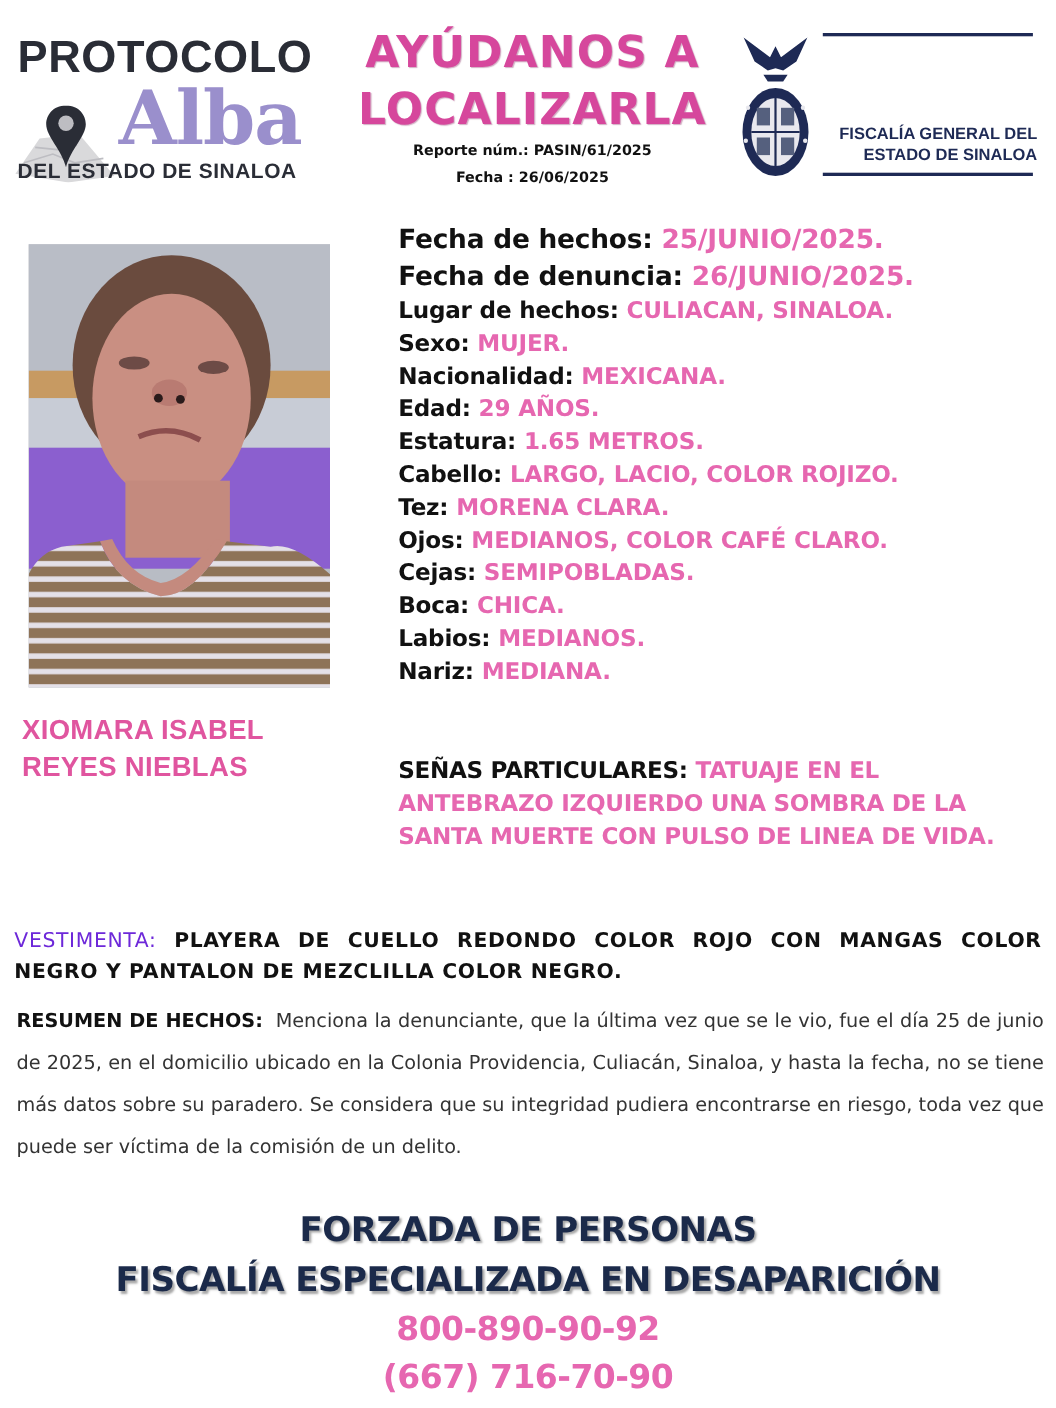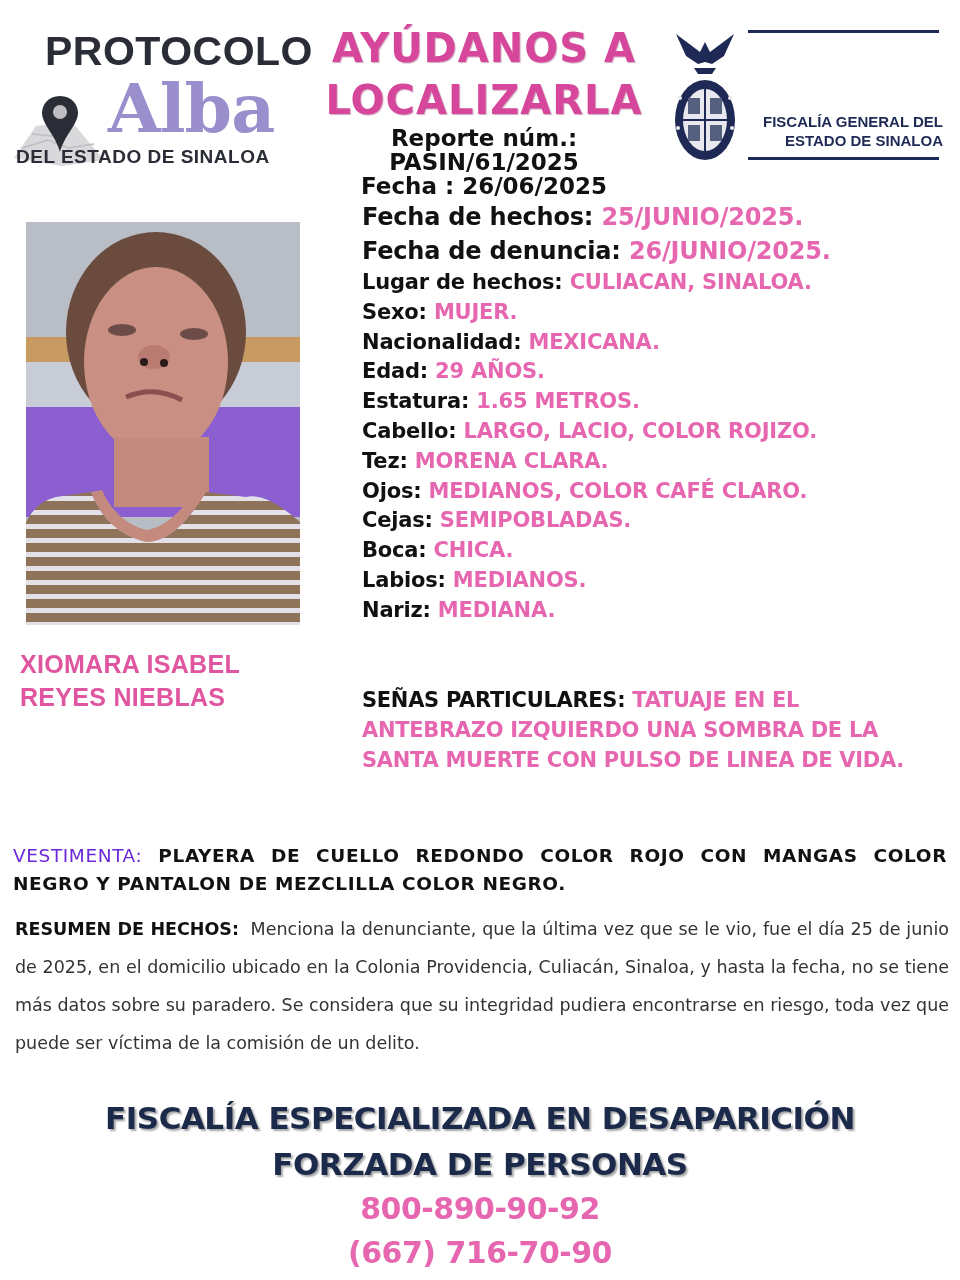--- a/index.html
+++ b/index.html
@@ -1,28 +1,28 @@
 <!DOCTYPE html>
 <html><head>
   <meta charset="utf-8">
   <style>
     * { box-sizing: border-box; margin: 0; padding: 0; }
     html, body { width: 960px; height: 1280px; background: #ffffff; overflow: hidden; }
     body { position: relative; font-family: "DejaVu Sans", sans-serif; color: #111; }
 
     
     .logo-alba { position: absolute; left: 12px; top: 26px; width: 290px; height: 145px; }
-    .alba-protocolo { position: absolute; left: 4px; top: 2px; font-family: "Liberation Sans", sans-serif; font-weight: 700; font-size: 41px; letter-spacing: 0.5px; color: #2a2d36; margin-left: 29px; }
+    .alba-protocolo { position: absolute; left: 4px; top: 2px; font-family: "Liberation Sans", sans-serif; font-weight: 700; font-size: 41px; letter-spacing: 0.5px; color: #2a2d36; }
     .alba-word { position: absolute; left: 96px; top: 42px; font-family: "DejaVu Serif", serif; font-weight: 700; font-size: 68px; color: #9a8fcc; letter-spacing: -1px; }
     .alba-map { position: absolute; left: 0; top: 70px; width: 100px; height: 70px; }
     .alba-sub { position: absolute; left: 4px; top: 120px; font-family: "Liberation Sans", sans-serif; font-weight: 700; font-size: 19px; letter-spacing: 0.5px; color: #2a2d36; }
 
     .title-block { position: absolute; left: 318px; top: 22px; width: 332px; text-align: center; }
     .title-line { font-family: "DejaVu Sans", sans-serif; font-weight: 700; font-size: 40px; line-height: 52px; color: #d6479c; letter-spacing: 1px; text-shadow: 1px 1px 1px rgba(120,20,80,0.35); }
-    .report-line { font-family: "DejaVu Sans", sans-serif; font-weight: 700; font-size: 23px; line-height: 24px; color: #111; }
+    .report-line { font-family: "DejaVu Sans", sans-serif; font-weight: 700; font-size: 13px; line-height: 24px; color: #111; }
 
     .logo-fge { position: absolute; left: 668px; top: 26px; width: 280px; height: 140px; }
     .fge-seal { position: absolute; left: 4px; top: 2px; width: 66px; height: 134px; }
     .fge-rule { position: absolute; left: 80px; width: 191px; height: 3px; background: #1e2a55; }
     .fge-title { position: absolute; left: 80px; top: 22px; width: 191px; text-align: center; font-family: "Liberation Sans", sans-serif; font-weight: 700; font-size: 62px; line-height: 64px; color: #1e2a55; letter-spacing: 1px; }
     .fge-sub { position: absolute; left: 76px; top: 86px; width: 199px; text-align: right; font-family: "Liberation Sans", sans-serif; font-weight: 700; font-size: 15px; line-height: 19px; color: #1e2a55; }
 
     
     .photo { position: absolute; left: 26px; top: 222px; width: 274px; height: 403px; overflow: hidden; background: #b8bcc4; }
     .photo svg { display: block; }
@@ -166,17 +166,17 @@
   <span class="vest-label">VESTIMENTA:</span>
   <span>PLAYERA DE CUELLO REDONDO COLOR ROJO CON MANGAS COLOR NEGRO Y PANTALON DE MEZCLILLA COLOR NEGRO.</span>
 </div>
 
 <div class="resumen">
   <span class="resumen-label">RESUMEN DE HECHOS:</span>&nbsp;
   <span>Menciona la denunciante, que la última vez que se le vio, fue el día 25 de junio de 2025, en el domicilio ubicado en la Colonia Providencia, Culiacán, Sinaloa,  y hasta la fecha,  no se tiene más datos sobre su paradero. Se considera que su integridad pudiera encontrarse en riesgo, toda vez que puede ser víctima de la comisión de un delito.</span>
 </div>
 
 <div class="footer">
+  <div class="footer-agency">FORZADA DE PERSONAS</div>
   <div class="footer-agency">FISCALÍA ESPECIALIZADA EN DESAPARICIÓN</div>
-  <div class="footer-agency">FORZADA DE PERSONAS</div>
   <div class="footer-phone">800-890-90-92</div>
   <div class="footer-phone">(667) 716-70-90</div>
 </div>
 
 </body></html>

